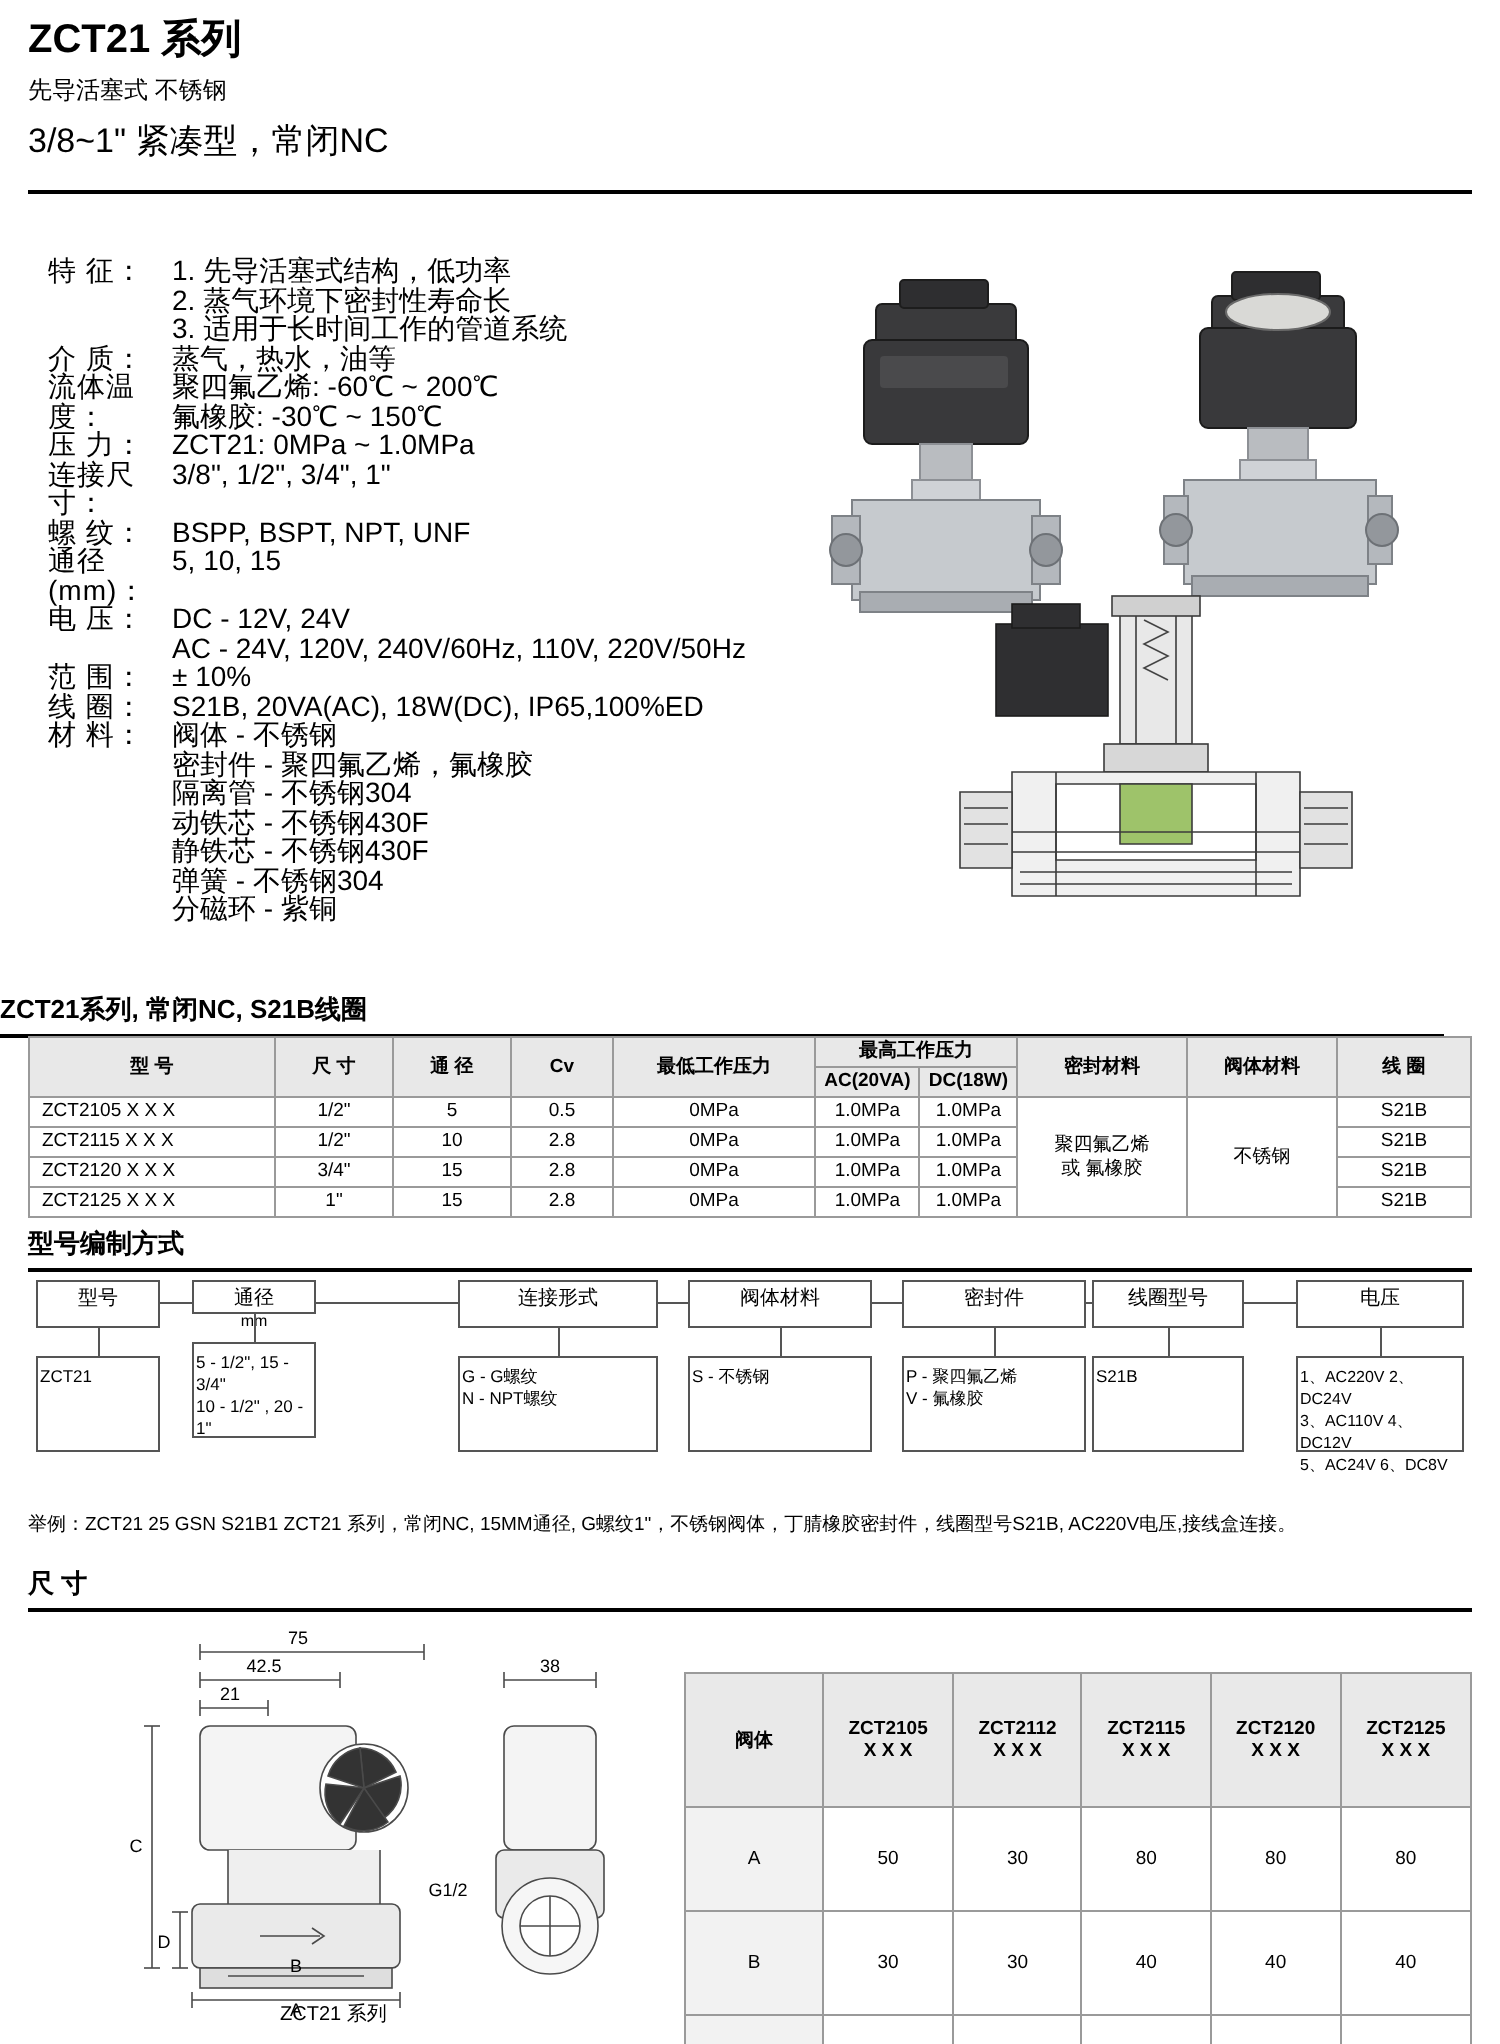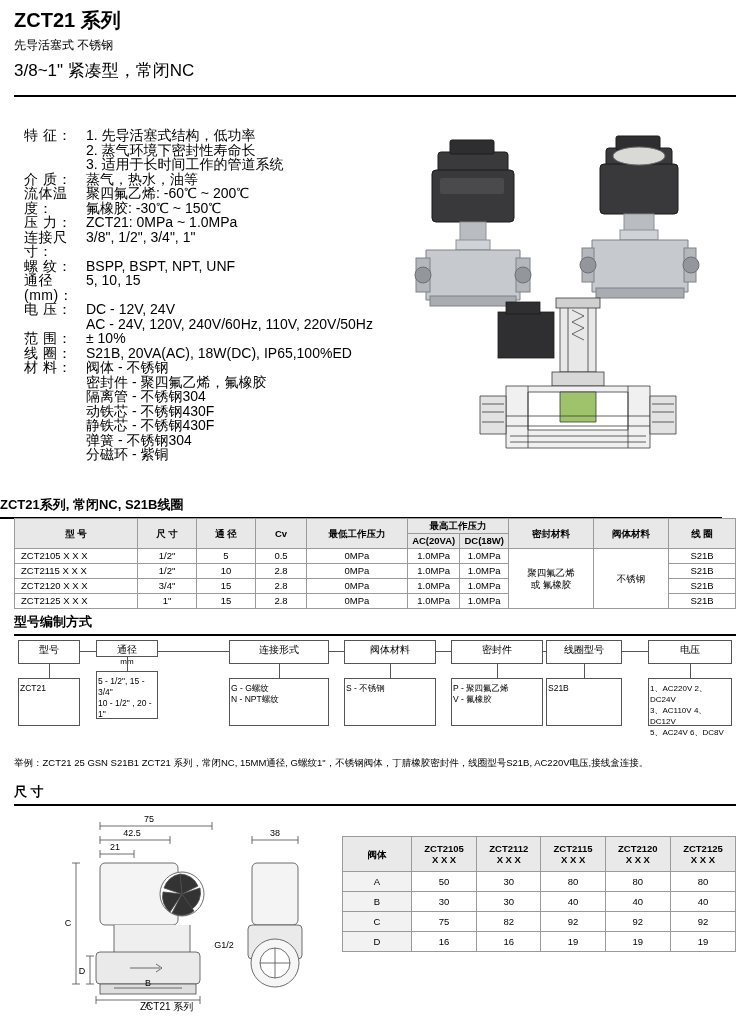--- a/index.html
+++ b/index.html
@@ -203,21 +203,21 @@
   #dim-table {
     position: absolute;
     left: 342px;
     top: 836px;
     width: 394px;
   }
   #dim-table table { border-collapse: collapse; width: 100%; font-size: 9.5px; }
   #dim-table td {
     border: 1px solid #9a9a9a;
     text-align: center;
-    padding: 2px 2px;
+    padding: 18px 2px;
     line-height: 11px;
     height: 15px;
   }
   #dim-table thead td {
     background: #e9e9e9;
     font-weight: bold;
     height: 30px;
   }
   #dim-table td.rowlab { background: #f2f2f2; font-weight: normal; }
 

